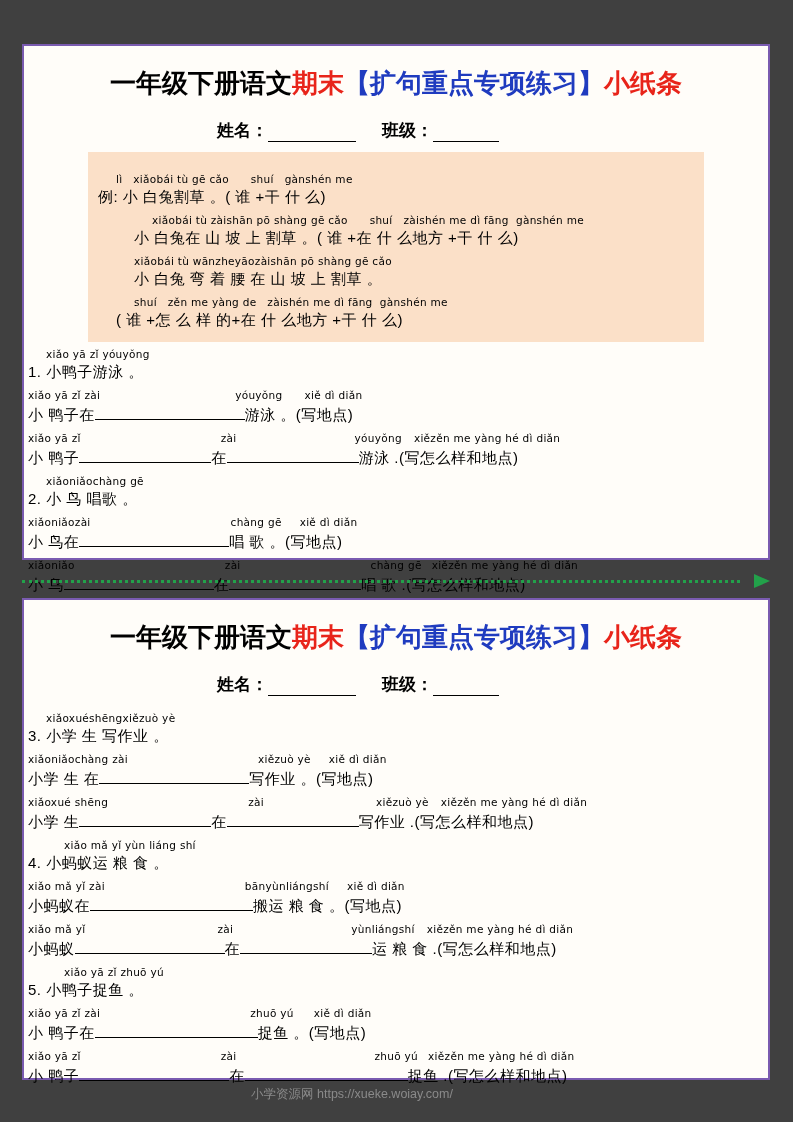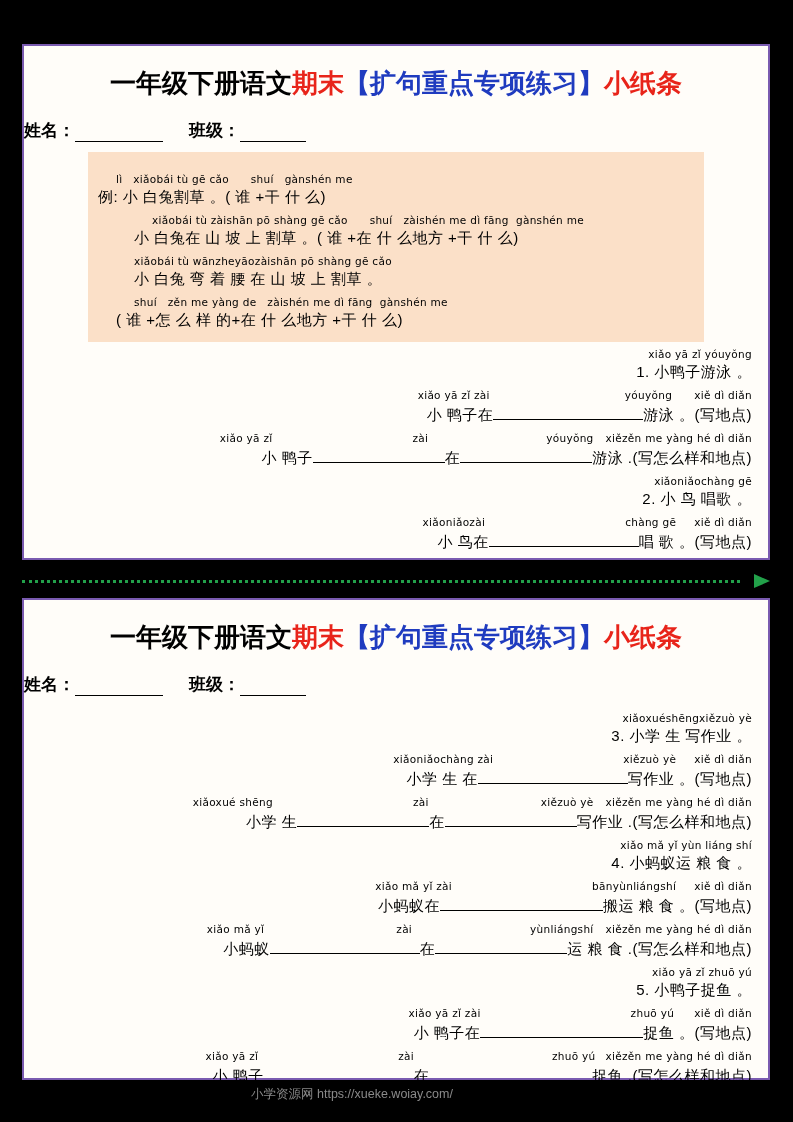--- a/index.html
+++ b/index.html
@@ -12,21 +12,21 @@
     height: 1122px;
     font-family: "Liberation Sans", sans-serif;
     position: relative;
     overflow: hidden;
   }
   .page {
     position: absolute;
     left: 0; top: 0;
     width: 793px;
     height: 1122px;
-    background: #000000;
+    background: #404040;
   }
   .card {
     position: absolute;
     left: 22px;
     width: 748px;
     border: 2px solid #7a5bb0;
     background: #fffdf9;
     box-sizing: border-box;
   }
   .card.one { top: 44px; height: 516px; }
@@ -40,21 +40,21 @@
     margin-top: 20px;
     white-space: nowrap;
   }
   .t-black { color: #000000; }
   .t-red   { color: #e8241a; }
   .t-blue  { color: #1f3bbf; }
 
   .name-row {
     margin-top: 18px;
     padding-right: 76px;
-    text-align: left;
+    text-align: center;
     font-size: 17px;
     color: #000;
     font-weight: bold;
   }
   .name-row .blank {
     display: inline-block;
     border-bottom: 1.5px solid #000;
     vertical-align: bottom;
   }
   .b90 { width: 88px; }
@@ -63,21 +63,20 @@
 
   .example-box {
     margin: 10px 64px 0 64px;
     background: #fbe0c8;
     padding: 16px 10px 10px 10px;
     box-sizing: border-box;
   }
 
   .lines {
     margin: 6px 16px 0 4px;
-    text-align: right;
   }
 
   
   .ru {
     position: relative;
     margin-top: 5px;
   }
   .py {
     font-family: "DejaVu Sans", sans-serif;
     font-size: 10.5px;

